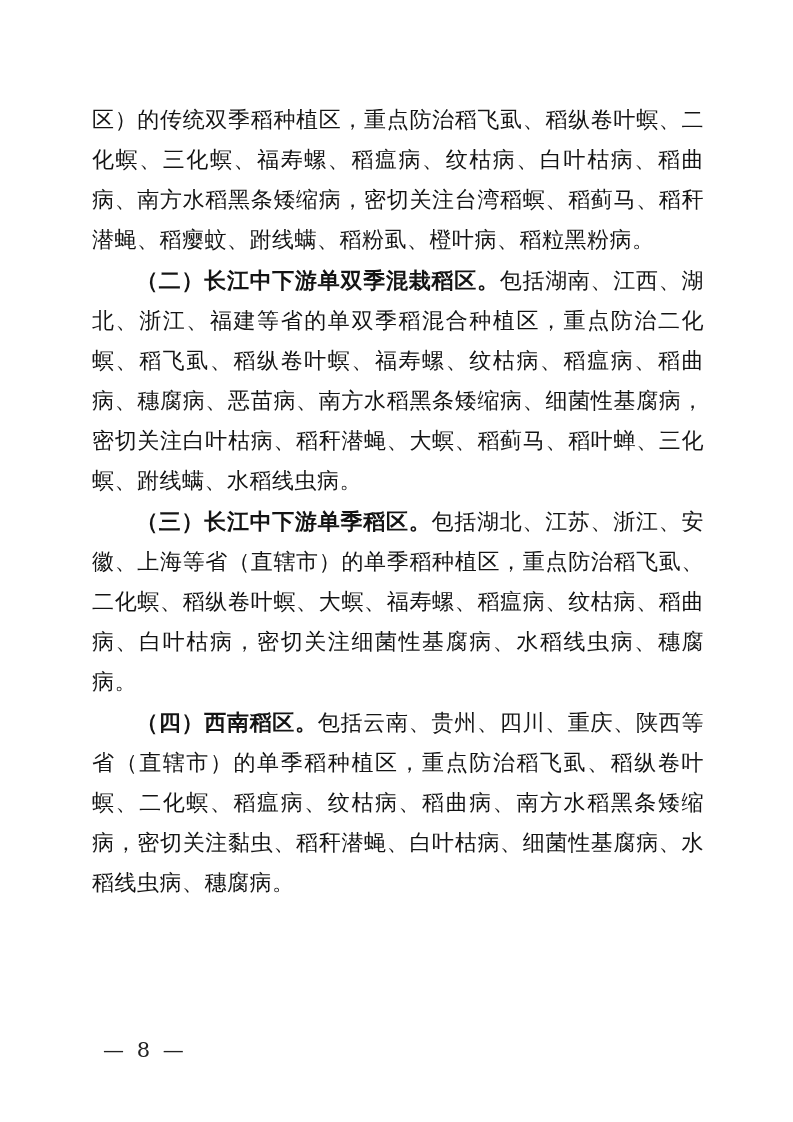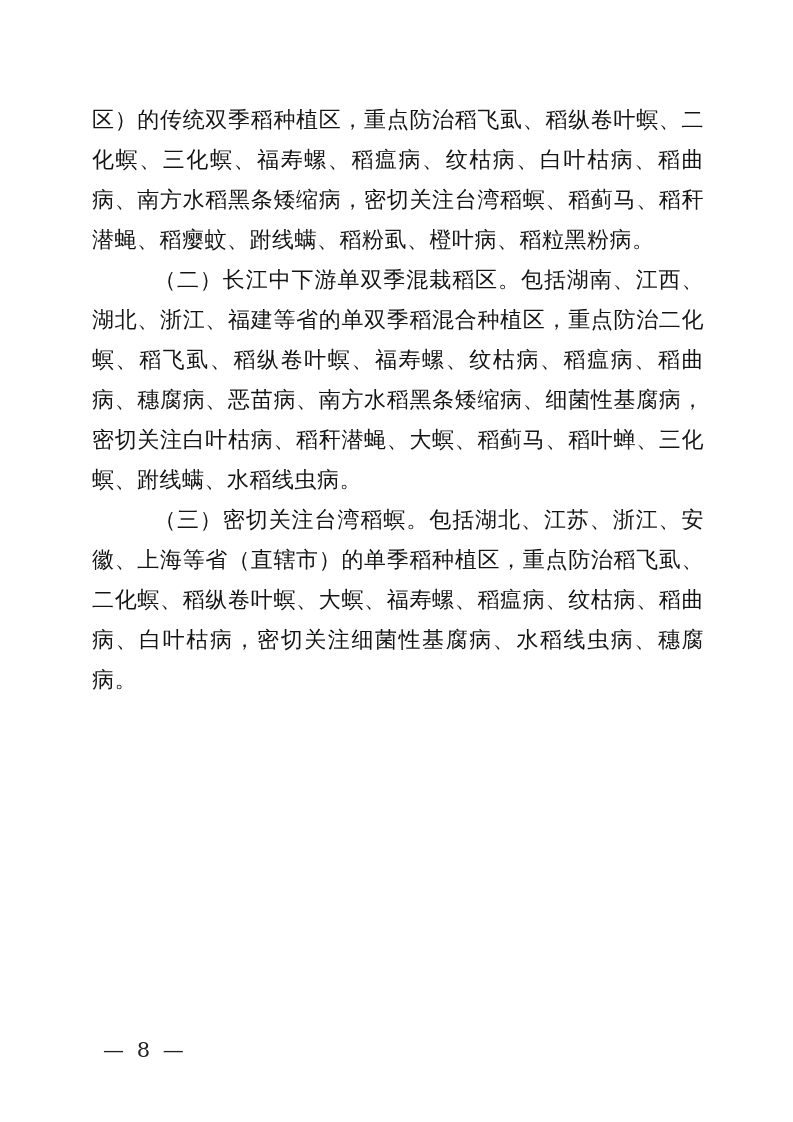--- a/index.html
+++ b/index.html
@@ -27,42 +27,42 @@
     font-size: 22px;
     line-height: 40px;
     text-align: justify;
     text-justify: inter-character;
     letter-spacing: 0.5px;
   }
   .para.indent {
     text-indent: 44px;
   }
   .heading {
-    font-weight: normal;
-    margin-left: 18px;
+    font-weight: bold;
   }
   .footer {
     position: absolute;
     left: 103px;
     top: 1038px;
     font-size: 21px;
     letter-spacing: 3px;
     color: #222222;
   }
 </style>
 </head>
 <body>
 
 <div class="page">
   <div class="content">
 
     <p class="para"><span>区）的传统双季稻种植区，重点防治稻飞虱、稻纵卷叶螟、二化螟、三化螟、福寿螺、稻瘟病、纹枯病、白叶枯病、稻曲病、南方水稻黑条矮缩病，密切关注台湾稻螟、稻蓟马、稻秆潜蝇、稻瘿蚊、跗线螨、稻粉虱、橙叶病、稻粒黑粉病。</span></p>
 
     <p class="para indent"><span class="heading">（二）长江中下游单双季混栽稻区。</span><span>包括湖南、江西、湖北、浙江、福建等省的单双季稻混合种植区，重点防治二化螟、稻飞虱、稻纵卷叶螟、福寿螺、纹枯病、稻瘟病、稻曲病、穗腐病、恶苗病、南方水稻黑条矮缩病、细菌性基腐病，密切关注白叶枯病、稻秆潜蝇、大螟、稻蓟马、稻叶蝉、三化螟、跗线螨、水稻线虫病。</span></p>
 
-    <p class="para indent"><span class="heading">（三）密切关注台湾稻螟。</span><span>包括湖北、江苏、浙江、安徽、上海等省（直辖市）的单季稻种植区，重点防治稻飞虱、二化螟、稻纵卷叶螟、大螟、福寿螺、稻瘟病、纹枯病、稻曲病、白叶枯病，密切关注细菌性基腐病、水稻线虫病、穗腐病。</span></p>
+    <p class="para indent"><span class="heading">（三）长江中下游单季稻区。</span><span>包括湖北、江苏、浙江、安徽、上海等省（直辖市）的单季稻种植区，重点防治稻飞虱、二化螟、稻纵卷叶螟、大螟、福寿螺、稻瘟病、纹枯病、稻曲病、白叶枯病，密切关注细菌性基腐病、水稻线虫病、穗腐病。</span></p>
 
+    <p class="para indent"><span class="heading">（四）西南稻区。</span><span>包括云南、贵州、四川、重庆、陕西等省（直辖市）的单季稻种植区，重点防治稻飞虱、稻纵卷叶螟、二化螟、稻瘟病、纹枯病、稻曲病、南方水稻黑条矮缩病，密切关注黏虫、稻秆潜蝇、白叶枯病、细菌性基腐病、水稻线虫病、穗腐病。</span></p>
 
 
   </div>
 
   <div class="footer"><span>— 8 —</span></div>
 </div>
 
 </body></html>

